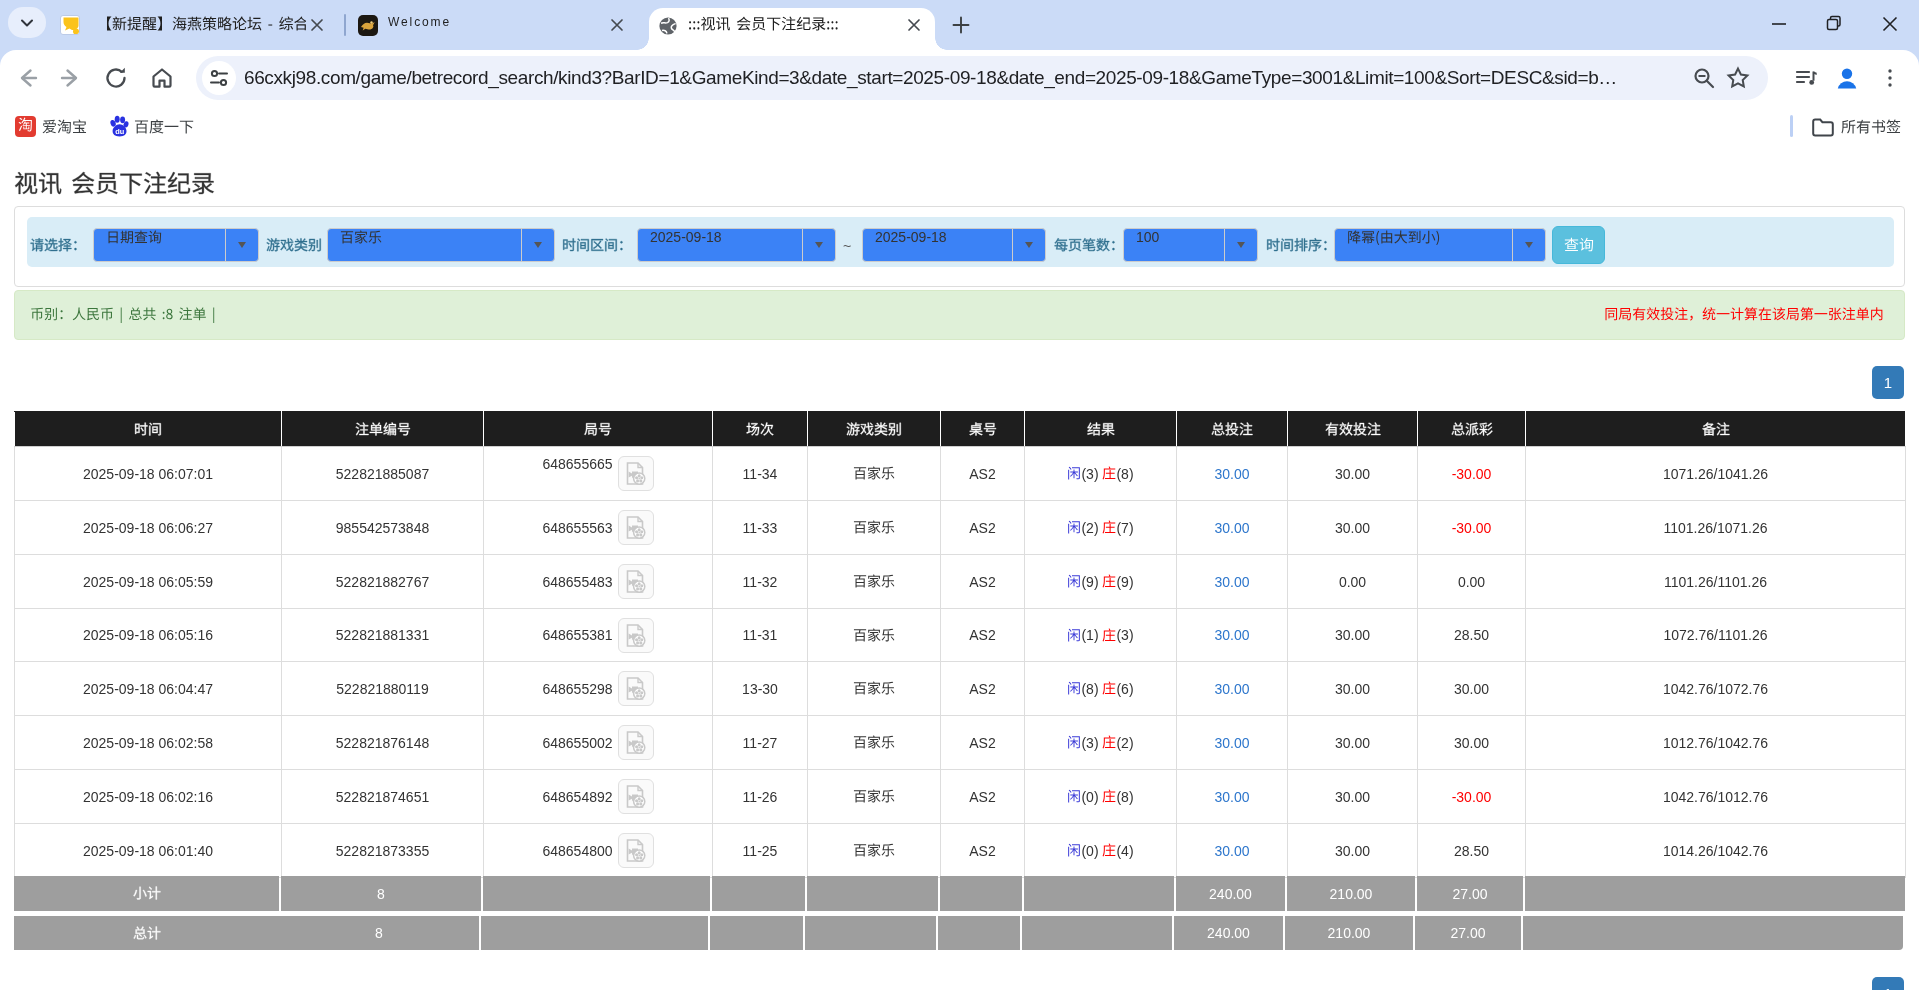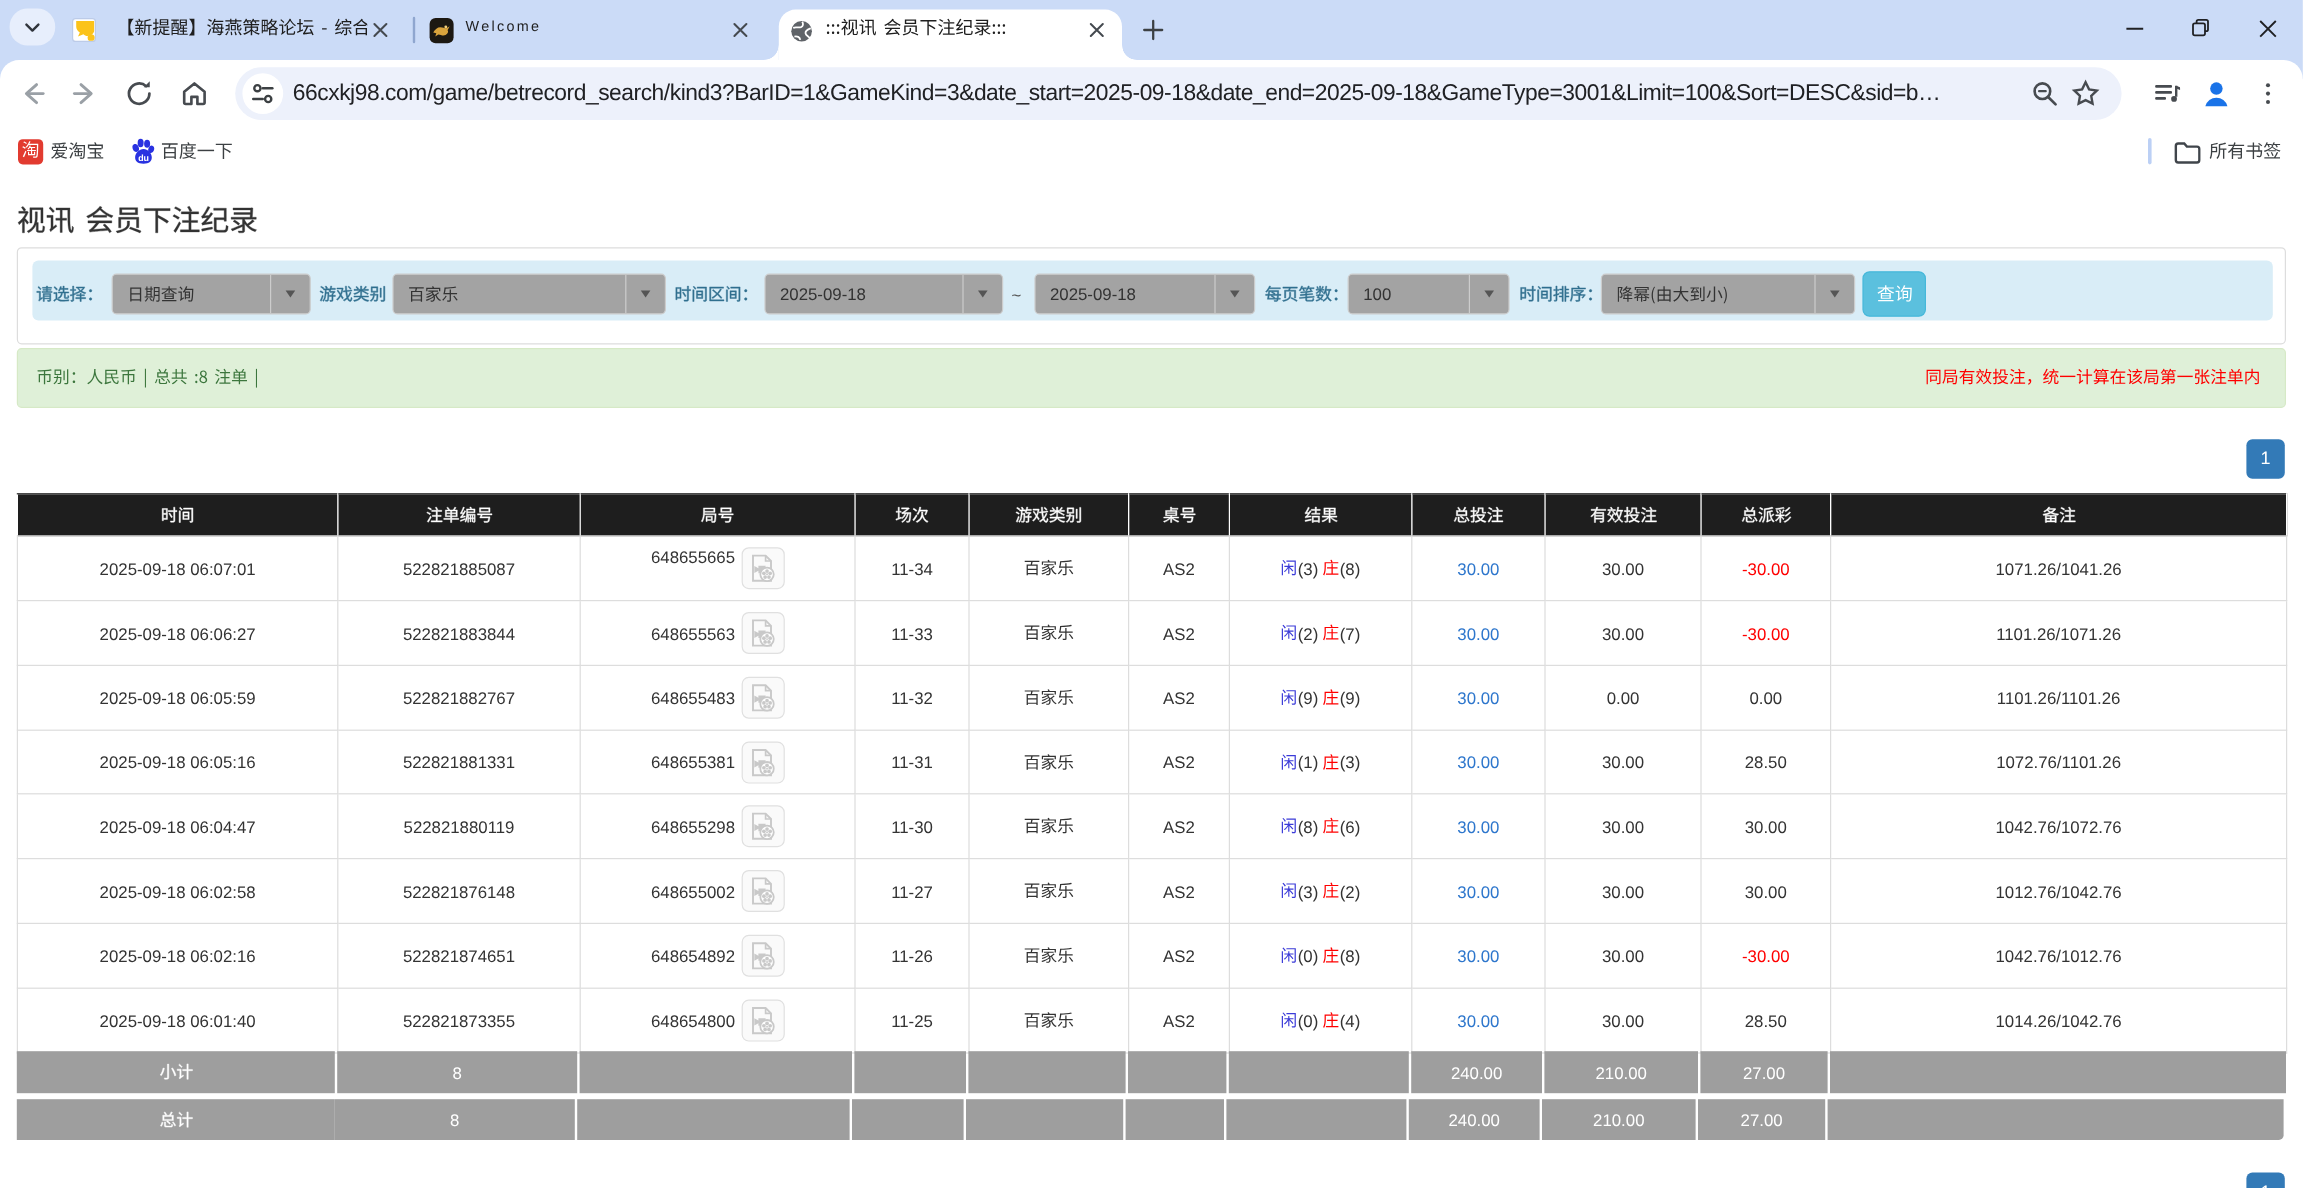--- a/index.html
+++ b/index.html
@@ -4,22 +4,22 @@
 html,body{width:1919px;height:990px;overflow:hidden;background:#fff;
  font-family:"Liberation Sans",sans-serif}
 .abs{position:absolute}
 svg.z{display:inline-block;fill:currentColor;overflow:visible}
 svg.zb g{stroke:currentColor;stroke-width:26}
 #tabs{position:absolute;left:0;top:0;width:1919px;height:66px;background:#cbdbf7}
 #toolbar{position:absolute;left:0;top:50px;width:1919px;height:56px;background:#fff;
  border-radius:16px 16px 0 0}
 #bookmarks{position:absolute;left:0;top:106px;width:1919px;height:39px;background:#fff;
 }
-.combo{position:absolute;top:228px;height:34px;background:#a3a3a3;border:1px solid #ccc;
- border-radius:4px;display:flex;align-items:center}
+.combo{position:absolute;top:228px;height:34px;background:#3b82f6;border:1px solid #ccc;
+ border-radius:4px;display:flex;align-items:flex-start}
 .combo .val{flex:1;padding-left:12px;font-size:14px;color:#333;white-space:nowrap;overflow:hidden}
 .combo .arr{width:33px;align-self:stretch;display:flex;align-items:center;justify-content:center;border-left:1px solid #ccc}
 .tri{width:0;height:0;border-left:4.7px solid transparent;border-right:4.7px solid transparent;
  border-top:6px solid #555}
 .flabel{position:absolute;top:245px;font-size:14px;color:#31708f;transform:translateY(-50%);line-height:0}
 table{border-collapse:collapse;table-layout:fixed}
 th{background:#1e1e1e;color:#fff;height:35px;font-size:14px;border:1px solid #fff;border-top:1px solid #1e1e1e;border-bottom:1px solid #cfcfcf}
 td{height:54px;}
 tr.h53 td{height:53px;}
 td,tr.h53 td{text-align:center;font-size:14px;color:#333;border:1px solid #ddd;background:#fff}
@@ -495,21 +495,21 @@
               <use href="#u5e84" x="0"></use>
             </g>
           </svg>(8)</td>
         <td style="color:#2d76cc">30.00</td>
         <td>30.00</td>
         <td style="color:#f00">-30.00</td>
         <td>1071.26/1041.26</td>
       </tr>
       <tr>
         <td>2025-09-18 06:06:27</td>
-        <td>522821883844</td>
+        <td>985542573848</td>
         <td><span style="display:inline-flex;align-items:center;gap:5px">648655563<span style="display:inline-flex;width:36px;height:35px;border:1px solid #e0e0e0;border-radius:6px;background:#fafafa;align-items:center;justify-content:center">
               <svg width="27" height="27" viewBox="0 0 27 27" style="">
                 <path d="M5.5 3h10.5L20.5 7.5V24H5.5z" fill="none" stroke="#c9c9c9" stroke-width="1.6"></path>
 <path d="M16 3v4.5h4.5" fill="none" stroke="#c9c9c9" stroke-width="1.4"></path>
 <path d="M6.6 11.6l3.4 1.9v-2h6v6.2h-6v-2l-3.4 1.9z" fill="#c9c9c9"></path>
 <circle cx="17.2" cy="18.6" r="5.6" fill="#fff" stroke="#c9c9c9" stroke-width="1.5"></circle>
 <circle cx="17.2" cy="15.9" r="1.55" fill="#c9c9c9"></circle>
                 <circle cx="14.6" cy="17.8" r="1.55" fill="#c9c9c9"></circle>
 <circle cx="15.6" cy="20.9" r="1.55" fill="#c9c9c9"></circle>
                 <circle cx="18.8" cy="20.9" r="1.55" fill="#c9c9c9"></circle>
@@ -630,21 +630,21 @@
 <path d="M6.6 11.6l3.4 1.9v-2h6v6.2h-6v-2l-3.4 1.9z" fill="#c9c9c9"></path>
 <circle cx="17.2" cy="18.6" r="5.6" fill="#fff" stroke="#c9c9c9" stroke-width="1.5"></circle>
 <circle cx="17.2" cy="15.9" r="1.55" fill="#c9c9c9"></circle>
                 <circle cx="14.6" cy="17.8" r="1.55" fill="#c9c9c9"></circle>
 <circle cx="15.6" cy="20.9" r="1.55" fill="#c9c9c9"></circle>
                 <circle cx="18.8" cy="20.9" r="1.55" fill="#c9c9c9"></circle>
 <circle cx="19.8" cy="17.8" r="1.55" fill="#c9c9c9"></circle>
                 <circle cx="17.2" cy="18.6" r=".8" fill="#c9c9c9"></circle>
               </svg>
             </span></span></td>
-        <td>11-30</td>
+        <td>13-30</td>
         <td><svg class="z" style="vertical-align:-2.10px;color:#333;" width="42.0" height="14.4" viewBox="0 -880 3000 1030">
             <g>
               <use href="#u767e" x="0"></use>
               <use href="#u5bb6" x="1000"></use>
               <use href="#u4e50" x="2000"></use>
             </g>
           </svg></td>
         <td>AS2</td>
         <td><svg class="z" style="vertical-align:-2.10px;color:#3b3bd8;" width="14.0" height="14.4" viewBox="0 -880 1000 1030">
             <g>

